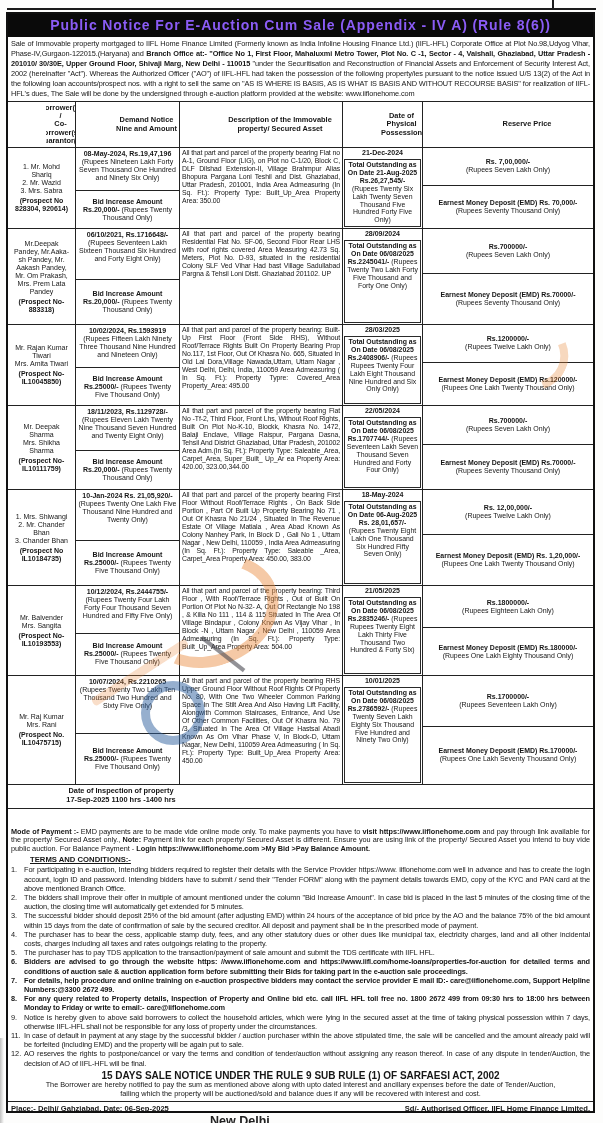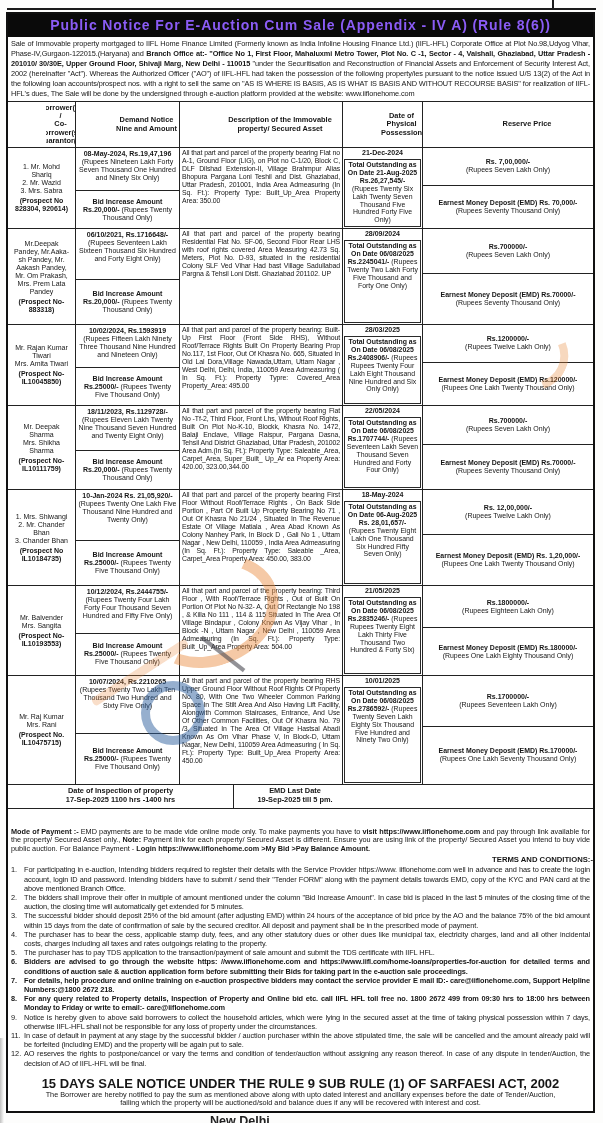--- a/index.html
+++ b/index.html
@@ -34,27 +34,27 @@
   .ob{font-weight:bold;}
   .c5{display:flex;flex-direction:column;text-align:center;}
   .c5 .rbox{flex:1;border-bottom:1px solid #222;display:flex;flex-direction:column;justify-content:center;padding:1px 6px;}
   .c5 .ebox{flex:1.15;display:flex;flex-direction:column;justify-content:center;padding:1px 5px;font-size:6.95px;line-height:8px;}
   .sched{display:grid;grid-template-columns:226px 122px 1fr;border-top:1px solid #222;
          text-align:center;font-weight:bold;font-size:7.4px;line-height:8.8px;flex:none;}
   .sched .sc{border-right:1px solid #222;padding:2px 1px 3px;}
   .sched .sc:last-child{border-right:none;}
   .payment{border-top:1px solid #222;font-size:7.3px;line-height:8.6px;text-align:justify;padding:19px 3px 1px;flex:none;}
   .payment .b{font-weight:bold;}
-  .terms-title{text-align:right;font-weight:bold;font-size:7.7px;padding:1px 0;flex:none;}
+  .terms-title{text-align:left;font-weight:bold;text-decoration:underline;font-size:7.7px;padding:1px 0;flex:none;margin-left:22px;}
   .terms{font-size:7.35px;line-height:9.2px;padding:0 3px 2px 2px;flex:none;}
   .term{display:flex;}
   .term .tnum{flex:none;width:13px;text-align:left;padding-left:1px;}
   .term .ttext{flex:1;text-align:justify;letter-spacing:-.1px;}
   .term.tb{font-weight:bold;}
-  .sn-title{margin-top:auto;text-align:center;font-weight:bold;font-size:13px;flex:none;}
+  .sn-title{margin-top:auto;text-align:center;font-weight:bold;font-size:10px;flex:none;}
   .sn-text{text-align:center;font-size:7.3px;line-height:8.7px;padding:0 28px 3px;flex:none;}
   .footerbar{border-top:1.5px solid #222;display:flex;justify-content:space-between;
              font-weight:bold;font-size:7.6px;padding:2px 3px 3px;flex:none;}
   .bottom-cut{position:absolute;left:210px;top:1114px;font-weight:bold;font-size:12.5px;color:#222;}
   
   .wm{position:absolute;pointer-events:none;}
   .wm-arc{left:140px;top:556px;width:118px;height:88px;border:11px solid;border-radius:50%;
           border-color:transparent #e98a3c #e98a3c transparent;transform:rotate(-20deg);opacity:.45;}
   .wm-arc2{left:487px;top:316px;width:66px;height:58px;border:8px solid;border-radius:50%;
            border-color:transparent #e98a3c transparent transparent;transform:rotate(25deg);opacity:.33;}
@@ -342,24 +342,20 @@
           <div><span class="ob">Earnest Money Deposit (EMD) Rs.170000/-</span> <span class="words">(Rupees One Lakh Seventy Thousand Only)</span></div>
         </div>
       </div>
     </div>
 
   <div class="sched">
     <div class="sc">
       <div>Date of Inspection of property</div>
       <div>17-Sep-2025 1100 hrs -1400 hrs</div>
     </div>
-    <div class="sc">
-      <div>EMD Last Date</div>
-      <div>19-Sep-2025 till 5 pm.</div>
-    </div>
   </div>
 
   <div class="payment"><span class="b">Mode of Payment :-</span><span> EMD payments are to be made vide online mode only. To make payments you have to </span><span class="b">visit https://www.iiflonehome.com</span><span> and pay through link available for the property/ Secured Asset only., </span><span class="b">Note:</span><span> Payment link for each property/ Secured Asset  is different. Ensure you are using link of the property/ Secured Asset  you intend to buy vide public auction. For Balance Payment - </span><span class="b">Login https://www.iiflonehome.com &gt;My Bid &gt;Pay Balance Amount.</span></div>
   <div class="terms-title">TERMS AND CONDITIONS:-</div>
 
   <div class="terms">
     <div class="term">
         <span class="tnum">1.</span>
         <span class="ttext">For participating in e-auction, Intending bidders required to register their details with the Service Provider https://www. iiflonehome.com well in advance and has to create the login account, login ID and password. Intending bidders have to submit / send their "Tender FORM" along with the payment details towards EMD, copy of the KYC and PAN card at the above mentioned Branch  Office.</span>
       </div>
@@ -378,21 +374,21 @@
       <div class="term">
         <span class="tnum">5.</span>
         <span class="ttext">The purchaser has to pay TDS application to the transaction/payment of sale amount and submit the TDS certificate with IIFL HFL.</span>
       </div>
       <div class="term tb">
         <span class="tnum">6.</span>
         <span class="ttext">Bidders are advised to go through the website https: //www.iiflonehome.com and https://www.iifl.com/home-loans/properties-for-auction for detailed terms and conditions of auction sale &amp; auction application form before submitting their Bids for taking part in the e-auction sale proceedings.</span>
       </div>
       <div class="term tb">
         <span class="tnum">7.</span>
-        <span class="ttext">For details, help procedure and online training on e-auction prospective bidders may contact the service provider E mail ID:- care@iiflonehome.com, Support Helpline Numbers:@1800 2672 218.</span>
+        <span class="ttext">For details, help procedure and online training on e-auction prospective bidders may contact the service provider E mail ID:- care@iiflonehome.com, Support Helpline Numbers:@3300 2672 499.</span>
       </div>
       <div class="term tb">
         <span class="tnum">8.</span>
         <span class="ttext">For any query related to Property details, Inspection of Property and Online bid etc. call IIFL HFL toll free no. 1800 2672 499 from 09:30 hrs to 18:00 hrs between Monday to Friday or write to email:- care@iiflonehome.com</span>
       </div>
       <div class="term">
         <span class="tnum">9.</span>
         <span class="ttext">Notice is hereby given to above said borrowers to collect the household articles, which were lying in the secured asset at the time of taking physical possession within 7 days, otherwise IIFL-HFL shall not be responsible for any loss of property under the circumstances.</span>
       </div>
       <div class="term">
@@ -401,20 +397,24 @@
       </div>
       <div class="term">
         <span class="tnum">12.</span>
         <span class="ttext">AO reserves the rights to postpone/cancel or vary the terms and condition of tender/auction without assigning any reason thereof. In case of any dispute in tender/Auction, the decision of AO of IIFL-HFL will be final.</span>
       </div>
   </div>
 
   <div class="sn-title">15 DAYS SALE NOTICE UNDER THE RULE 9 SUB RULE (1) OF SARFAESI ACT, 2002</div>
   <div class="sn-text">The Borrower are hereby notified to pay the sum as mentioned above along with upto dated interest and ancillary expenses before the date of Tender/Auction, failing which the property will be auctioned/sold and balance dues if any will be recovered with interest and cost.</div>
 
+  <div class="footerbar">
+    <div>Place:- Delhi/ Gahziabad, Date: 06-Sep-2025</div>
+    <div>Sd/- Authorised Officer, IIFL Home Finance Limited.</div>
+  </div>
 </div>
 
 <div class="bottom-cut">New Delhi</div>
 
 <div class="wm wm-arc"></div>
 <div class="wm wm-arc2"></div>
 <div class="wm wm-streak"></div>
 <div class="wm wm-handle"></div>
 <div class="wm wm-ring"></div>
 <div class="smudge"></div>

